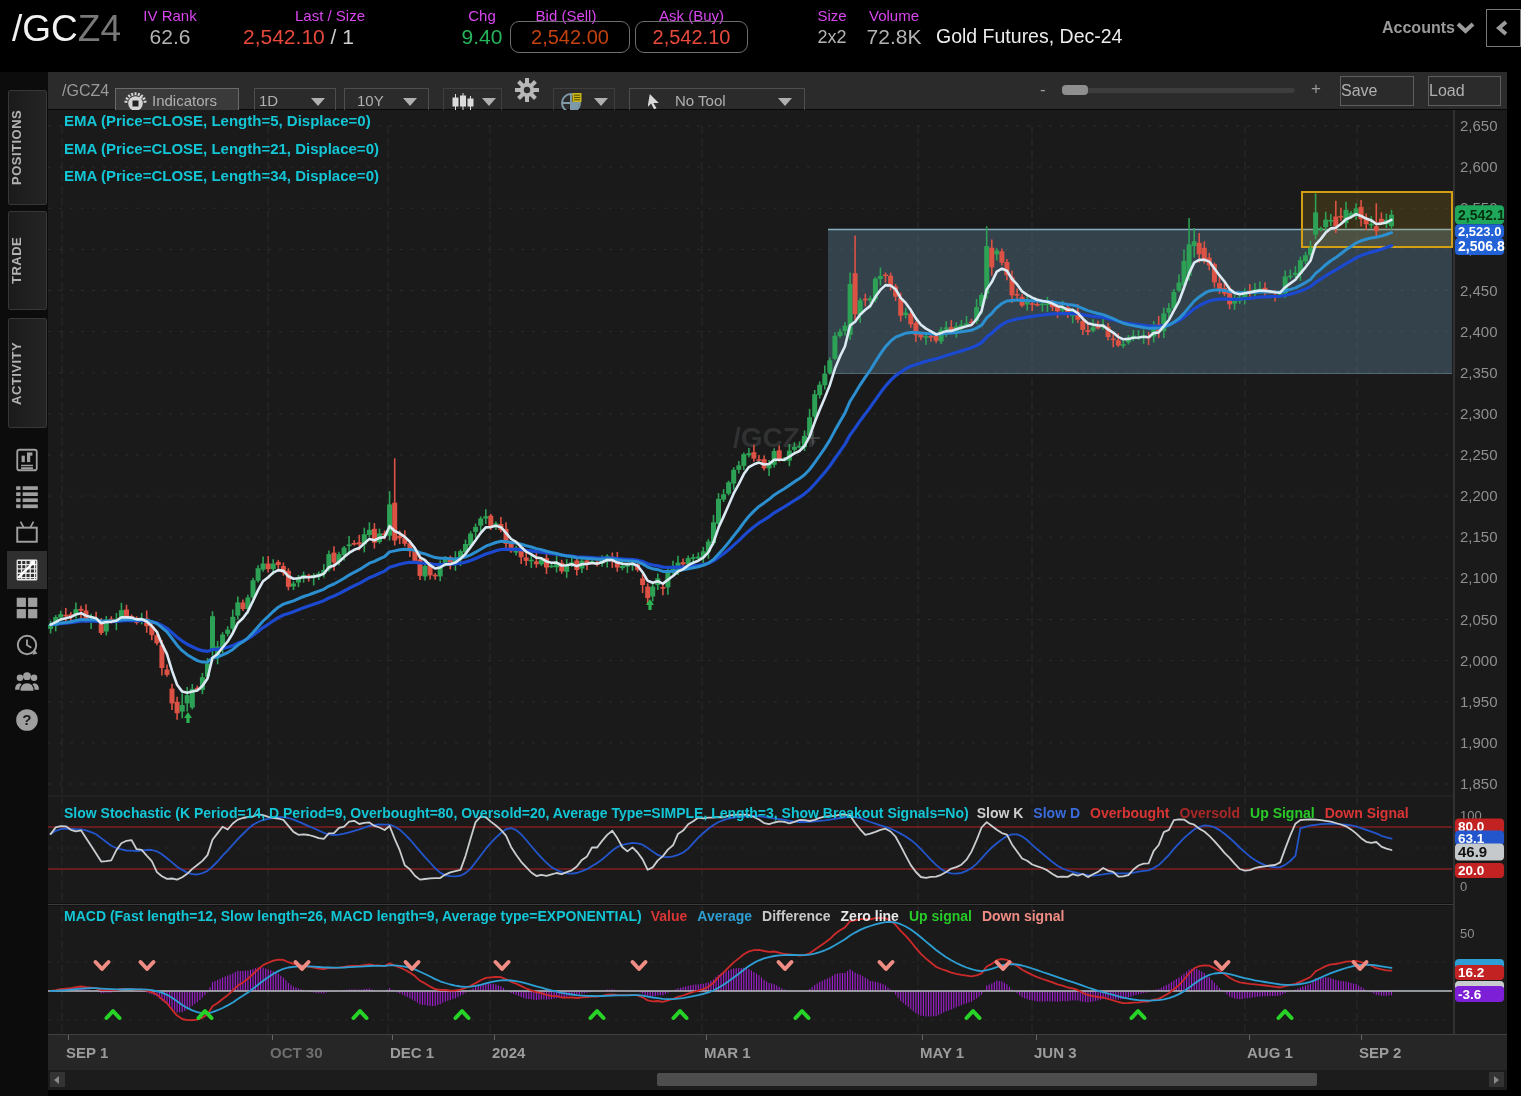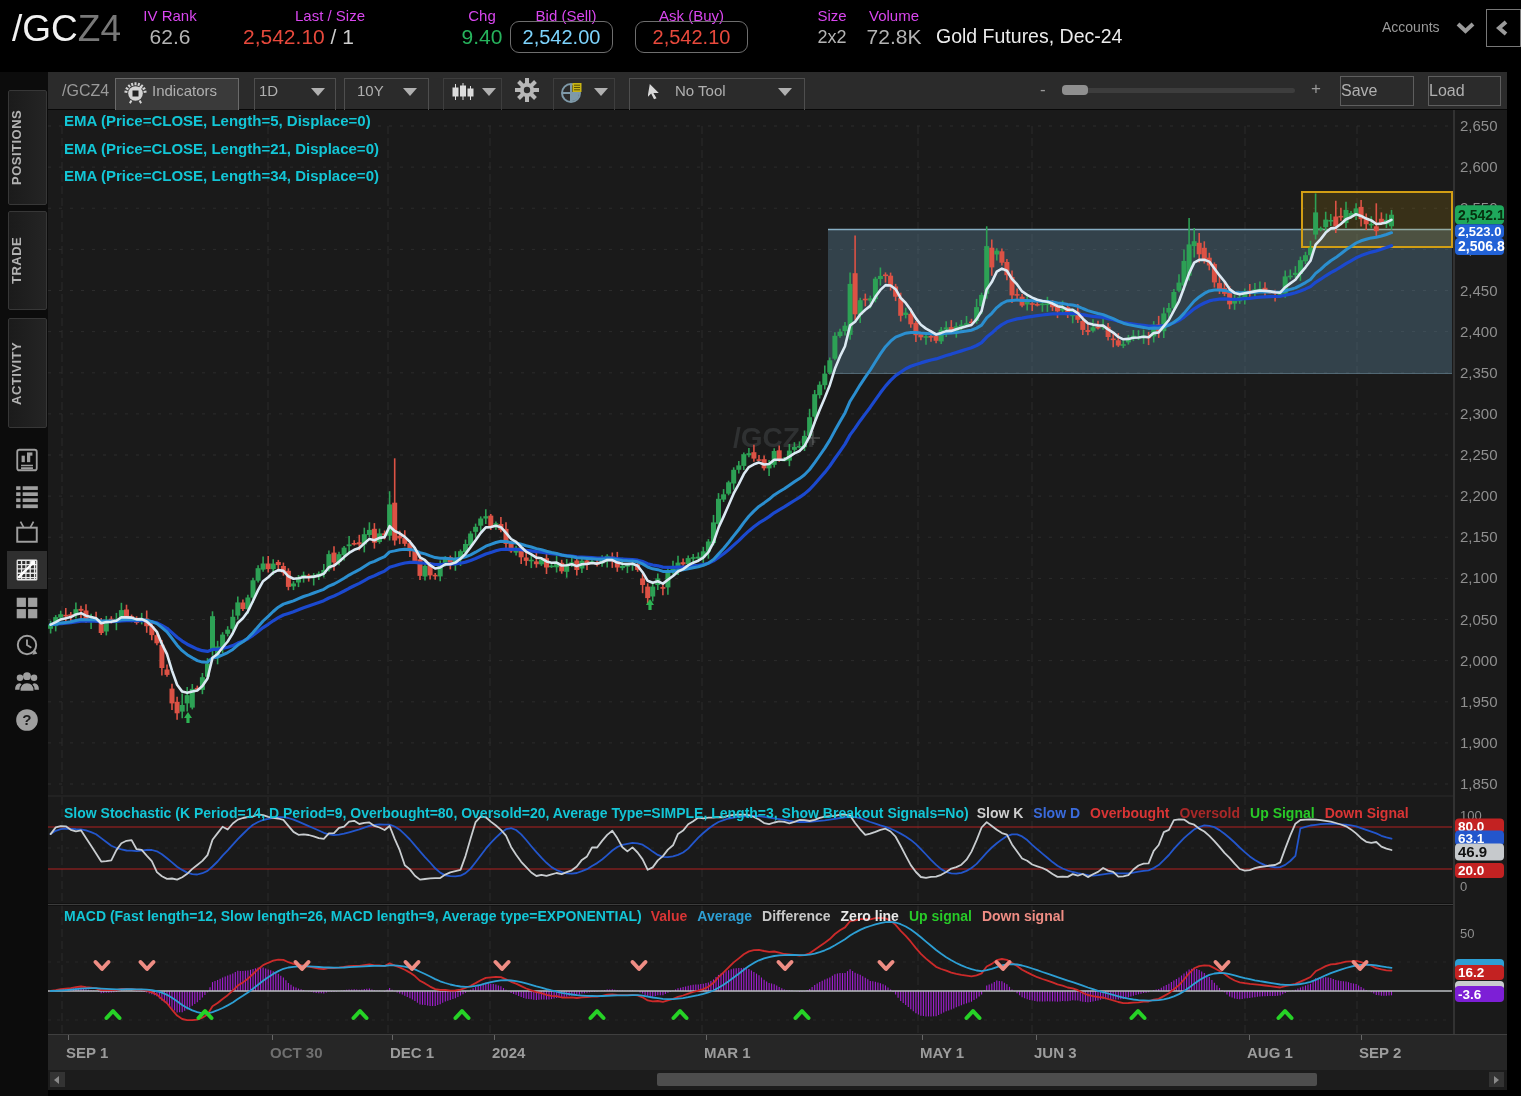--- a/index.html
+++ b/index.html
@@ -3,46 +3,46 @@
 *{margin:0;padding:0;box-sizing:border-box}
 html,body{width:1521px;height:1096px;background:#000;font-family:"Liberation Sans",sans-serif;overflow:hidden;position:relative}
 .abs{position:absolute}
 #topbar{left:0;top:0;width:1521px;height:72px;background:#000}
 #sidebar{left:0;top:72px;width:48px;height:1024px;background:#0c0c0c}
 #main{left:48px;top:72px;width:1459px;height:1018px;background:#1a1a1a}
 #toolbar{left:0;top:0;width:1459px;height:38px;background:#2b2b2b;border-bottom:1px solid #080808}
 .lbl{font-size:15px;color:#d946ef;position:absolute;top:7px;text-align:center}
 .val{font-size:21px;color:#b4b4b4;position:absolute;top:25px;text-align:center}
 .box{position:absolute;top:21px;height:32px;border:1px solid #6e6e6e;border-radius:9px;text-align:center;line-height:30px;font-size:20px}
-.tbtn{position:absolute;top:6px;height:35px;border:1px solid #4e4e4e;color:#b0b0b0;font-size:15px;line-height:24px}
+.tbtn{position:absolute;top:16px;height:35px;border:1px solid #4e4e4e;color:#b0b0b0;font-size:15px;line-height:24px}
 .caret{position:absolute;width:0;height:0;border-left:7px solid transparent;border-right:7px solid transparent;border-top:8px solid #b0b0b0}
 .vtab{position:absolute;left:8px;width:39px;background:linear-gradient(90deg,#242424,#1b1b1b);border:1px solid #373737;border-radius:2px;color:#b2b2b2;font-size:13px;font-weight:bold;letter-spacing:.5px;writing-mode:vertical-rl;transform:rotate(180deg);text-align:center}
 #dateaxis{left:0;top:962px;width:1459px;height:36px;background:#262626;border-top:1px solid #3f3f3f}
 #hscroll{left:0;top:998px;width:1459px;height:20px;background:#1c1c1c}
 .dlab{position:absolute;top:9px;font-size:15px;font-weight:bold;color:#9c9c9c}
 .tick{position:absolute;top:0;width:1px;height:5px;background:#666}
 </style></head><body>
 <div id="topbar" class="abs">
  <div class="abs" style="left:12px;top:8px;font-size:37px;color:#f2f2f2">/GC<span style="color:#787878">Z4</span></div>
  <div class="lbl" style="left:120px;width:100px">IV Rank</div>
  <div class="val" style="left:120px;width:100px">62.6</div>
  <div class="lbl" style="left:240px;width:180px">Last / Size</div>
  <div class="val" style="left:243px;width:180px;text-align:left"><span style="color:#e8493c">2,542.10</span><span style="color:#cfcfcf"> / 1</span></div>
  <div class="lbl" style="left:432px;width:100px">Chg</div>
  <div class="val" style="left:432px;width:100px;color:#26b35c">9.40</div>
  <div class="lbl" style="left:510px;width:112px">Bid (Sell)</div>
- <div class="box" style="left:510px;width:103px;color:#7dd3fc">2,542.00</div>
+ <div class="box" style="left:510px;width:120px;color:#c2410c">2,542.00</div>
  <div class="lbl" style="left:635px;width:113px">Ask (Buy)</div>
  <div class="box" style="left:635px;width:113px;color:#e8493c">2,542.10</div>
  <div class="lbl" style="left:782px;width:100px">Size</div>
  <div class="val" style="left:782px;width:100px;font-size:18px;top:27px">2x2</div>
  <div class="lbl" style="left:844px;width:100px">Volume</div>
  <div class="val" style="left:844px;width:100px">72.8K</div>
  <div class="abs" style="left:936px;top:25px;font-size:19.5px;color:#ececec">Gold Futures, Dec-24</div>
- <div class="abs" style="left:1382px;top:19px;font-size:14px;font-weight:normal;color:#9a9a9a">Accounts</div>
+ <div class="abs" style="left:1382px;top:19px;font-size:16px;font-weight:bold;color:#9a9a9a">Accounts</div>
  <svg class="abs" style="left:1456px;top:22px" width="19" height="12">
       <path d="M2 2 l7.5 7 l7.5 -7" fill="none" stroke="#9a9a9a" stroke-width="4"></path>
     </svg>
  <div class="abs" style="left:1486px;top:9px;width:35px;height:38px;border:1px solid #787878"></div>
  <svg class="abs" style="left:1496px;top:20px" width="12" height="16">
       <path d="M10 2 l-7 6 l7 6" fill="none" stroke="#9a9a9a" stroke-width="4"></path>
     </svg>
 </div>
 <div id="sidebar" class="abs">
  <div class="vtab" style="top:18px;height:115px">POSITIONS</div>

